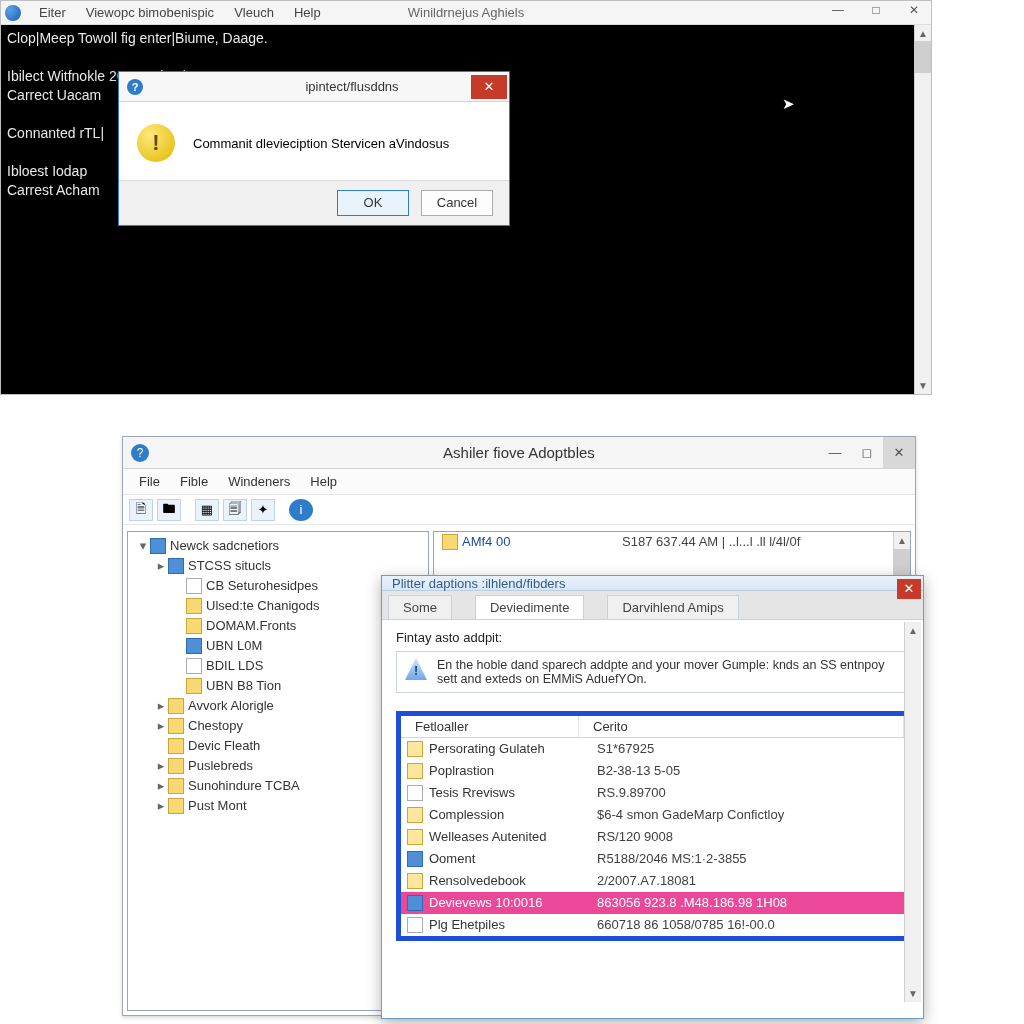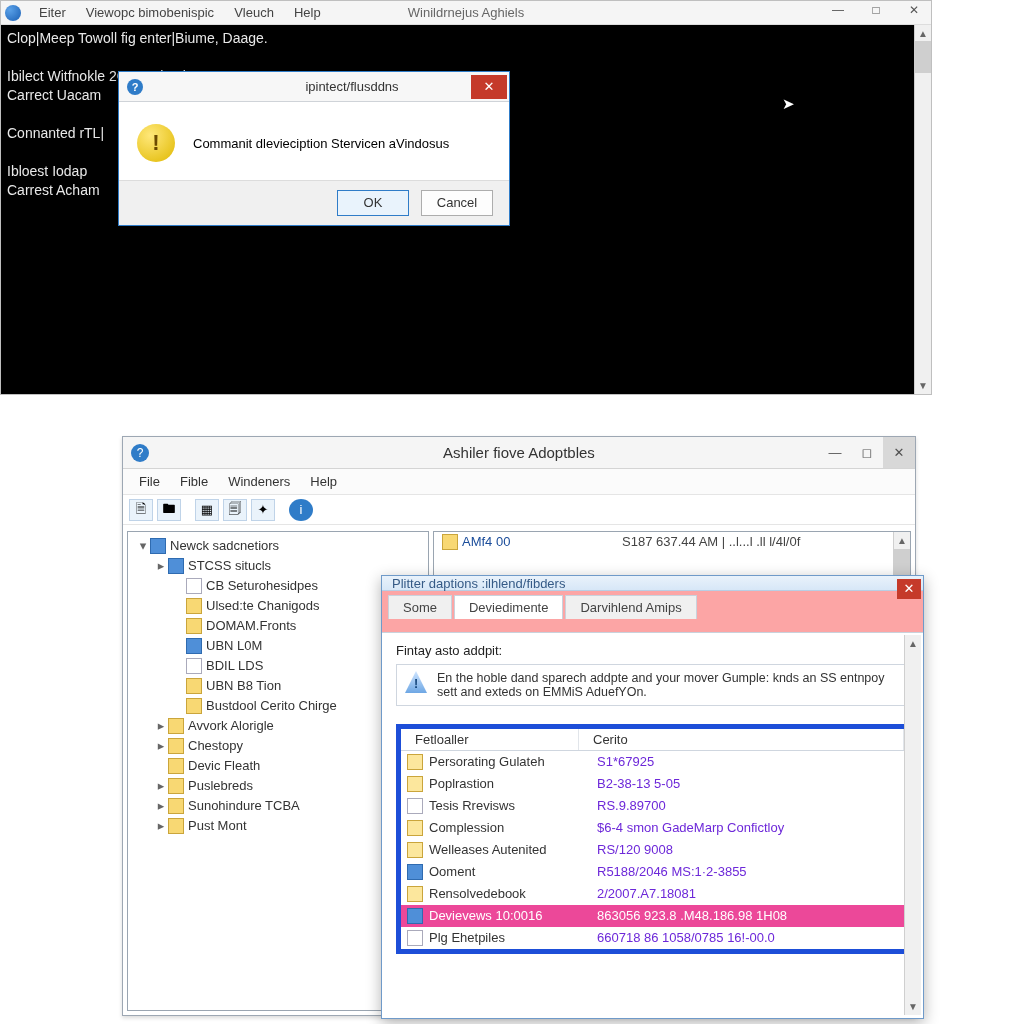--- a/index.html
+++ b/index.html
@@ -138,36 +138,36 @@
     .props {
       position: absolute; left: 381px; top: 575px; width: 543px; height: 444px;
       background: #fff; border: 1px solid #6f9ac9;
       box-shadow: 0 4px 14px rgba(0,0,0,0.3);
     }
     .props-title {
       height: 15px; background: linear-gradient(#e9f2fb,#d7e7f7); border-bottom:1px solid #b8cee4;
       display:flex; align-items:center; padding:0 6px 0 10px; color:#355a86; position:relative;
     }
     .props-title .close{position:absolute;right:2px;top:3px;width:24px;height:20px;background:#c53a2a;color:#fff;text-align:center;line-height:20px;}
-    .props-tabs { display:flex; padding: 4px 6px 13px 6px; border-bottom:1px solid #c9d2dc; background:#fca5a5;}
+    .props-tabs { display:flex; padding: 4px 6px 0 6px; border-bottom:1px solid #c9d2dc; background:#e5e5e5;gap:21px;}
     .tab { padding:4px 14px; border:1px solid #c9d2dc; border-bottom:none; margin-right:2px; background:#f0f0f0; color:#444; }
     .tab.active { background:#fff; font-weight:500; }
     .props-body { padding:10px 14px; position:relative; height: calc(100% - 58px); }
     .props-heading { color:#222; margin-bottom:6px; }
     .props-note { display:flex; gap:10px; align-items:flex-start; border:1px solid #cfd6df; padding:6px 8px; color:#333; font-size:12.5px;}
     .warn-tri{width:22px;height:22px;flex:none;background:linear-gradient(#cfe5ff,#6ea7e4);clip-path:polygon(50% 0,100% 100%,0 100%);color:#14457a;text-align:center;line-height:26px;font-weight:bold;}
     .props-list { margin-top:18px; border:5px solid #1d4ed8; }
     .plist-head { display:flex; border-bottom:1px solid #cfd6df; background:#fff;}
     .plist-head .col{padding:3px 14px;border-right:1px solid #e1e5ea;color:#333;}
     .prow{display:flex;align-items:center;line-height:22px;padding-left:6px;}
     .prow .ic{width:16px;height:16px;border:1px solid #caa53b;background:#fce79d;margin-right:6px;flex:none;}
     .prow .ic.b{background:#4f8fd8;border-color:#2f6bb0;}
     .prow .ic.g{background:#fff;border-color:#aab;}
     .prow .name{width:168px;flex:none;color:#333;white-space:nowrap;overflow:hidden;}
-    .prow .val{color:#6d28d9;}
+    .prow .val{color:#404040;}
     .prow.selected{background:#ec4899;color:#fff;}
     .prow.selected .name,.prow.selected .val{color:#fff;}
     .props-scroll{position:absolute;right:2px;top:2px;bottom:2px;width:17px;background:#f0f0f0;border-left:1px solid #cfcfcf;}
     .props-scroll .arrow{height:17px;text-align:center;font-size:10px;color:#666;line-height:17px;}
   </style>
 </head>
 <body>
 
 <div class="console-window">
   <div class="console-menubar">
@@ -281,25 +281,20 @@
           <div class="tnode l3">
             <span class="twist"></span>
             <span class="ticon doc"></span>
             <span>BDIL LDS</span>
           </div>
           <div class="tnode l3">
             <span class="twist"></span>
             <span class="ticon folder"></span>
             <span>UBN B8 Tion</span>
           </div>
-          <div class="tnode l3">
-            <span class="twist"></span>
-            <span class="ticon folder"></span>
-            <span>Bustdool Cerito Chirge</span>
-          </div>
           <div class="tnode l2">
             <span class="twist">▸</span>
             <span class="ticon folder"></span>
             <span>Avvork Alorigle</span>
           </div>
           <div class="tnode l2">
             <span class="twist">▸</span>
             <span class="ticon folder"></span>
             <span>Chestopy</span>
           </div>

